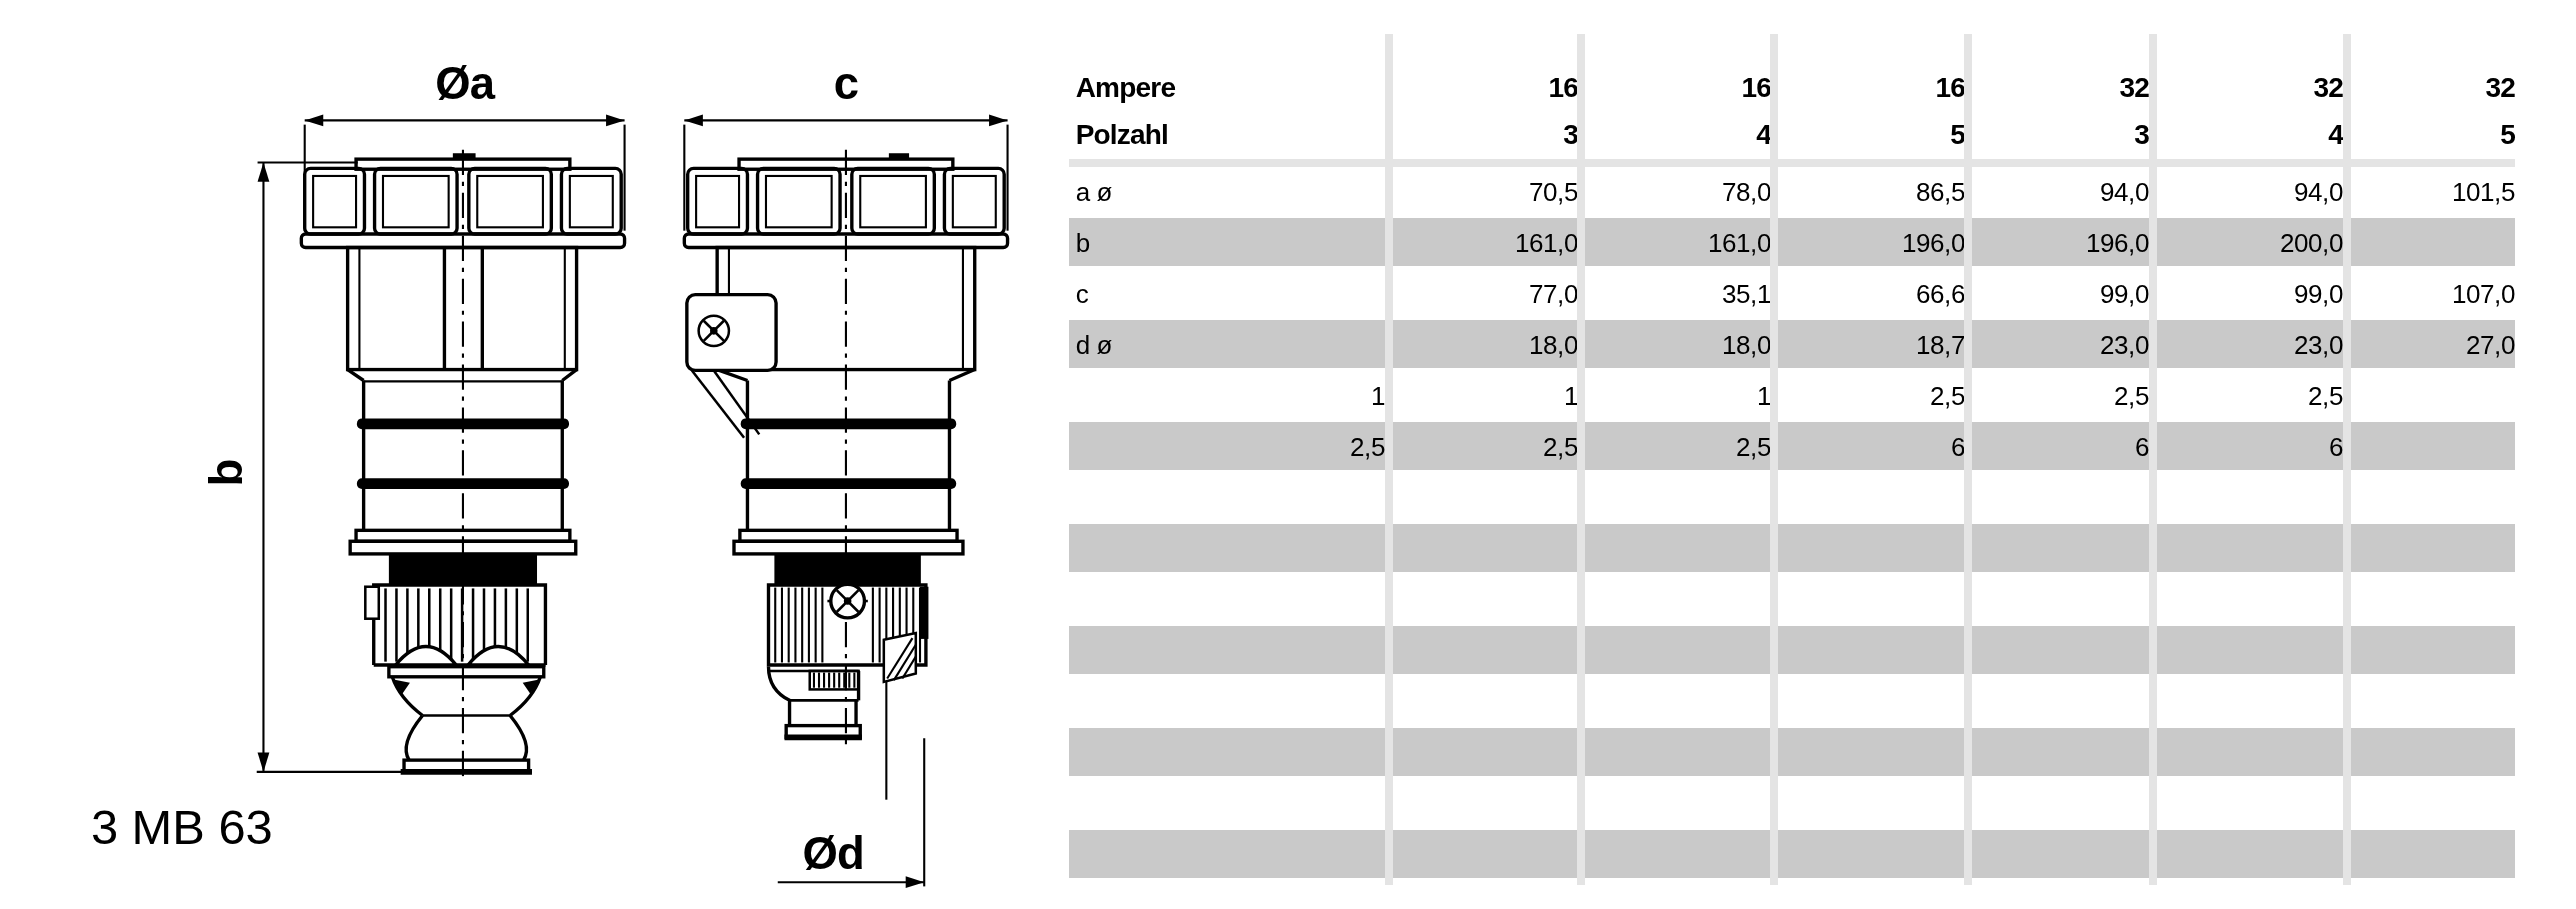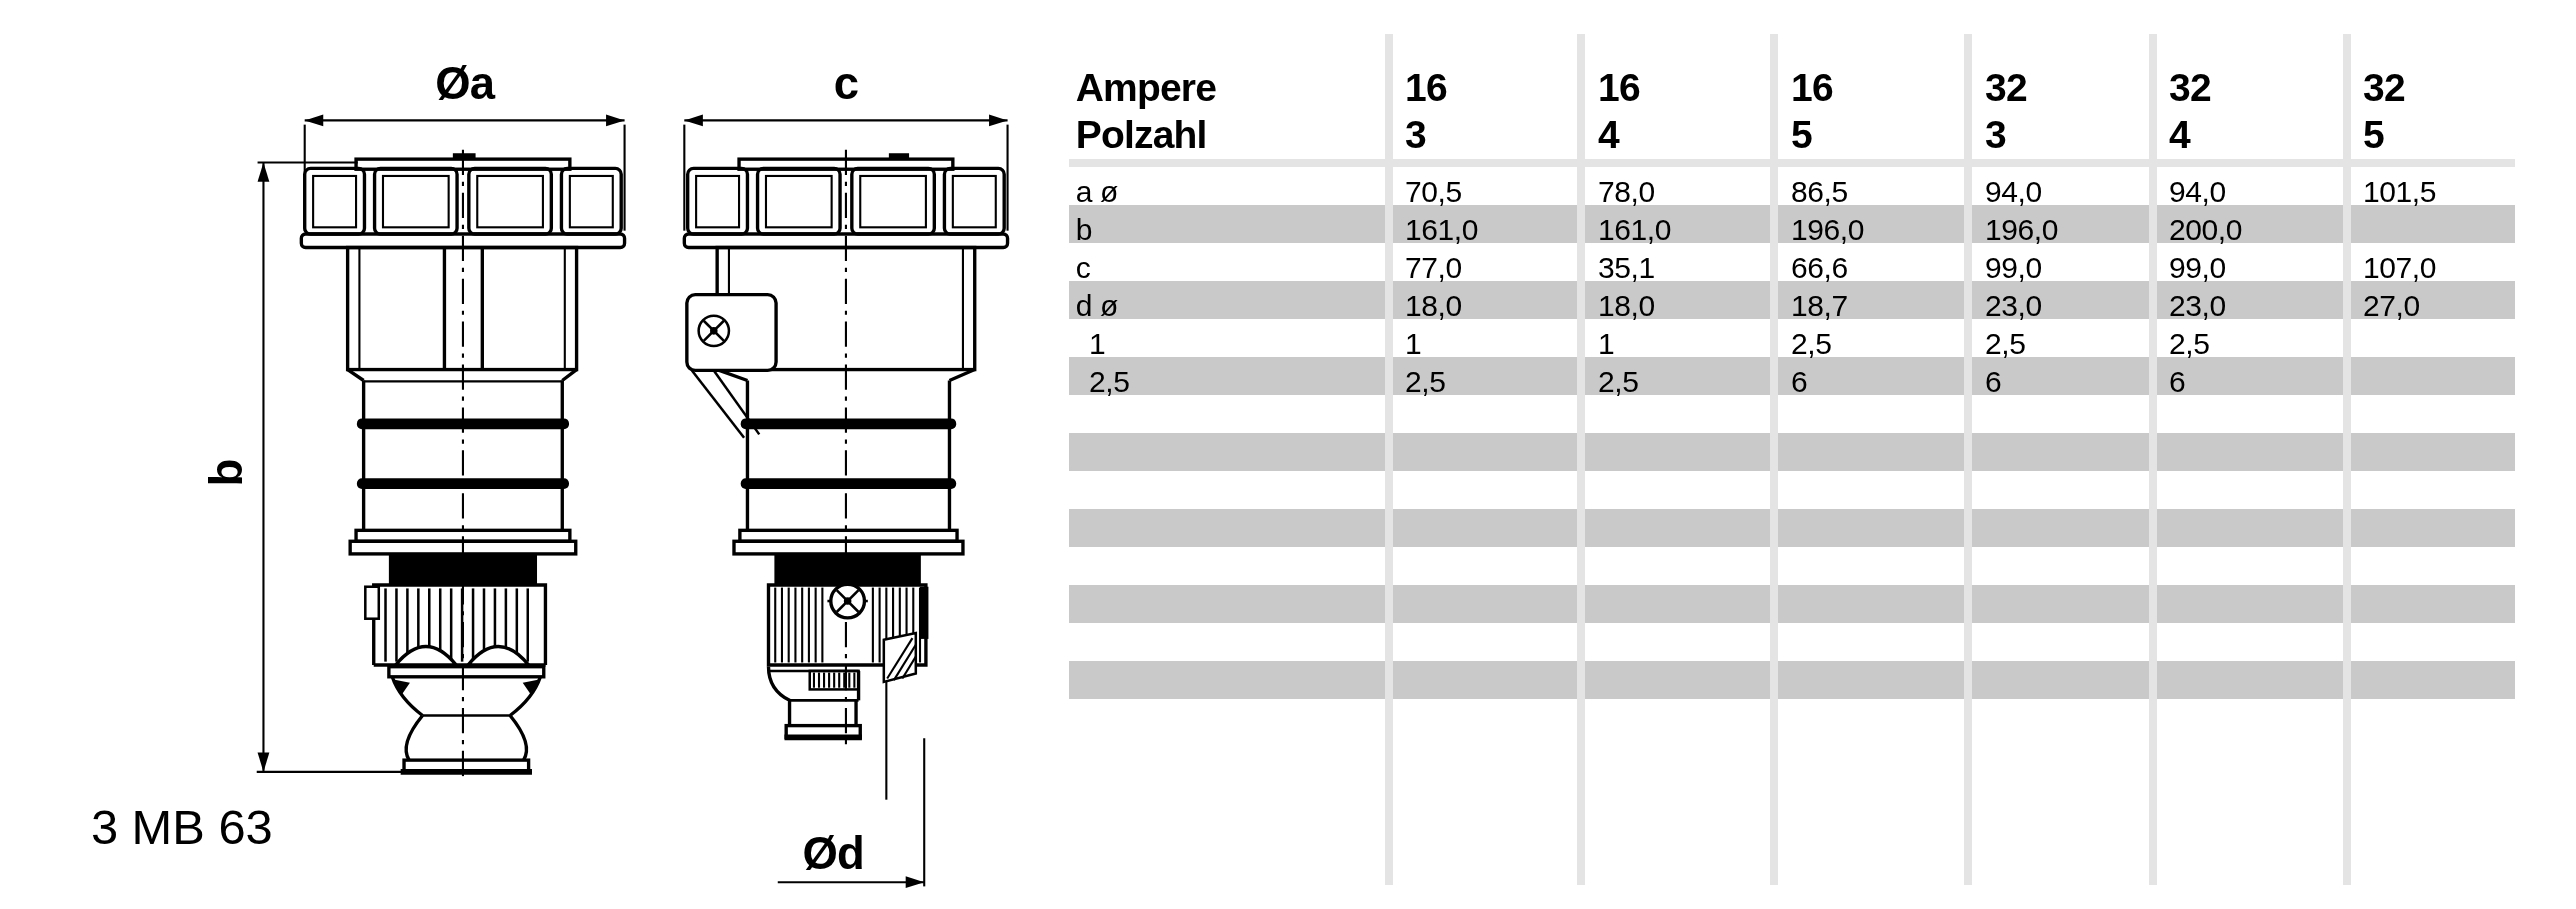--- a/index.html
+++ b/index.html
@@ -17,27 +17,27 @@
   .cl{stroke:#000;stroke-width:2.5;fill:none;stroke-dasharray:30 8 5 8;}
   .dim{stroke:#000;stroke-width:2.5;fill:none;}
   .arr{fill:#000;stroke:none;}
   .dimlabel{font-family:"Liberation Sans",sans-serif;font-size:54px;font-weight:bold;letter-spacing:-1px;}
   .codelabel{font-family:"Liberation Sans",sans-serif;font-size:58px;font-weight:400;}
 
   
   #dim-table{position:absolute;left:1069px;top:34px;width:1446px;height:851px;}
   .grid{display:grid;grid-template-columns:316px 193px 193px 194px 184px 194px 172px;}
   .thead{height:125px;}
-  .thead .cell{padding-top:30px;font-size:39px;font-weight:bold;line-height:47px;letter-spacing:-0.8px;white-space:pre;}
+  .thead .cell{padding-top:30px;font-size:28px;font-weight:bold;line-height:47px;letter-spacing:-0.8px;white-space:pre;}
   .underline{height:7.6px;background:#e4e4e4;}
-  .row{height:38px;font-size:30px;letter-spacing:-0.4px;}
+  .row{height:51px;font-size:26px;letter-spacing:-0.4px;}
   .row .cell{line-height:50px;white-space:nowrap;overflow:visible;}
   .row.gray{background:linear-gradient(#c9c9c9,#c9c9c9) left top / 100% 48px no-repeat;}
   .cell.lab{padding-left:6.7px;}
-  .cell.val{padding-left:20px;}
+  .cell.val{padding-left:20px;text-align:right;}
   .vsep{position:absolute;top:0;width:8.4px;height:851px;background:#e4e4e4;}
   .vs1{left:316px;} .vs2{left:508px;} .vs3{left:701px;} .vs4{left:895px;} .vs5{left:1080px;} .vs6{left:1274px;}
 </style>
 </head>
 <body>
 
 <div id="drawing">
 <svg width="1069" height="910" viewBox="0 0 1270 1081" xmlns="http://www.w3.org/2000/svg">
 
   <g>

